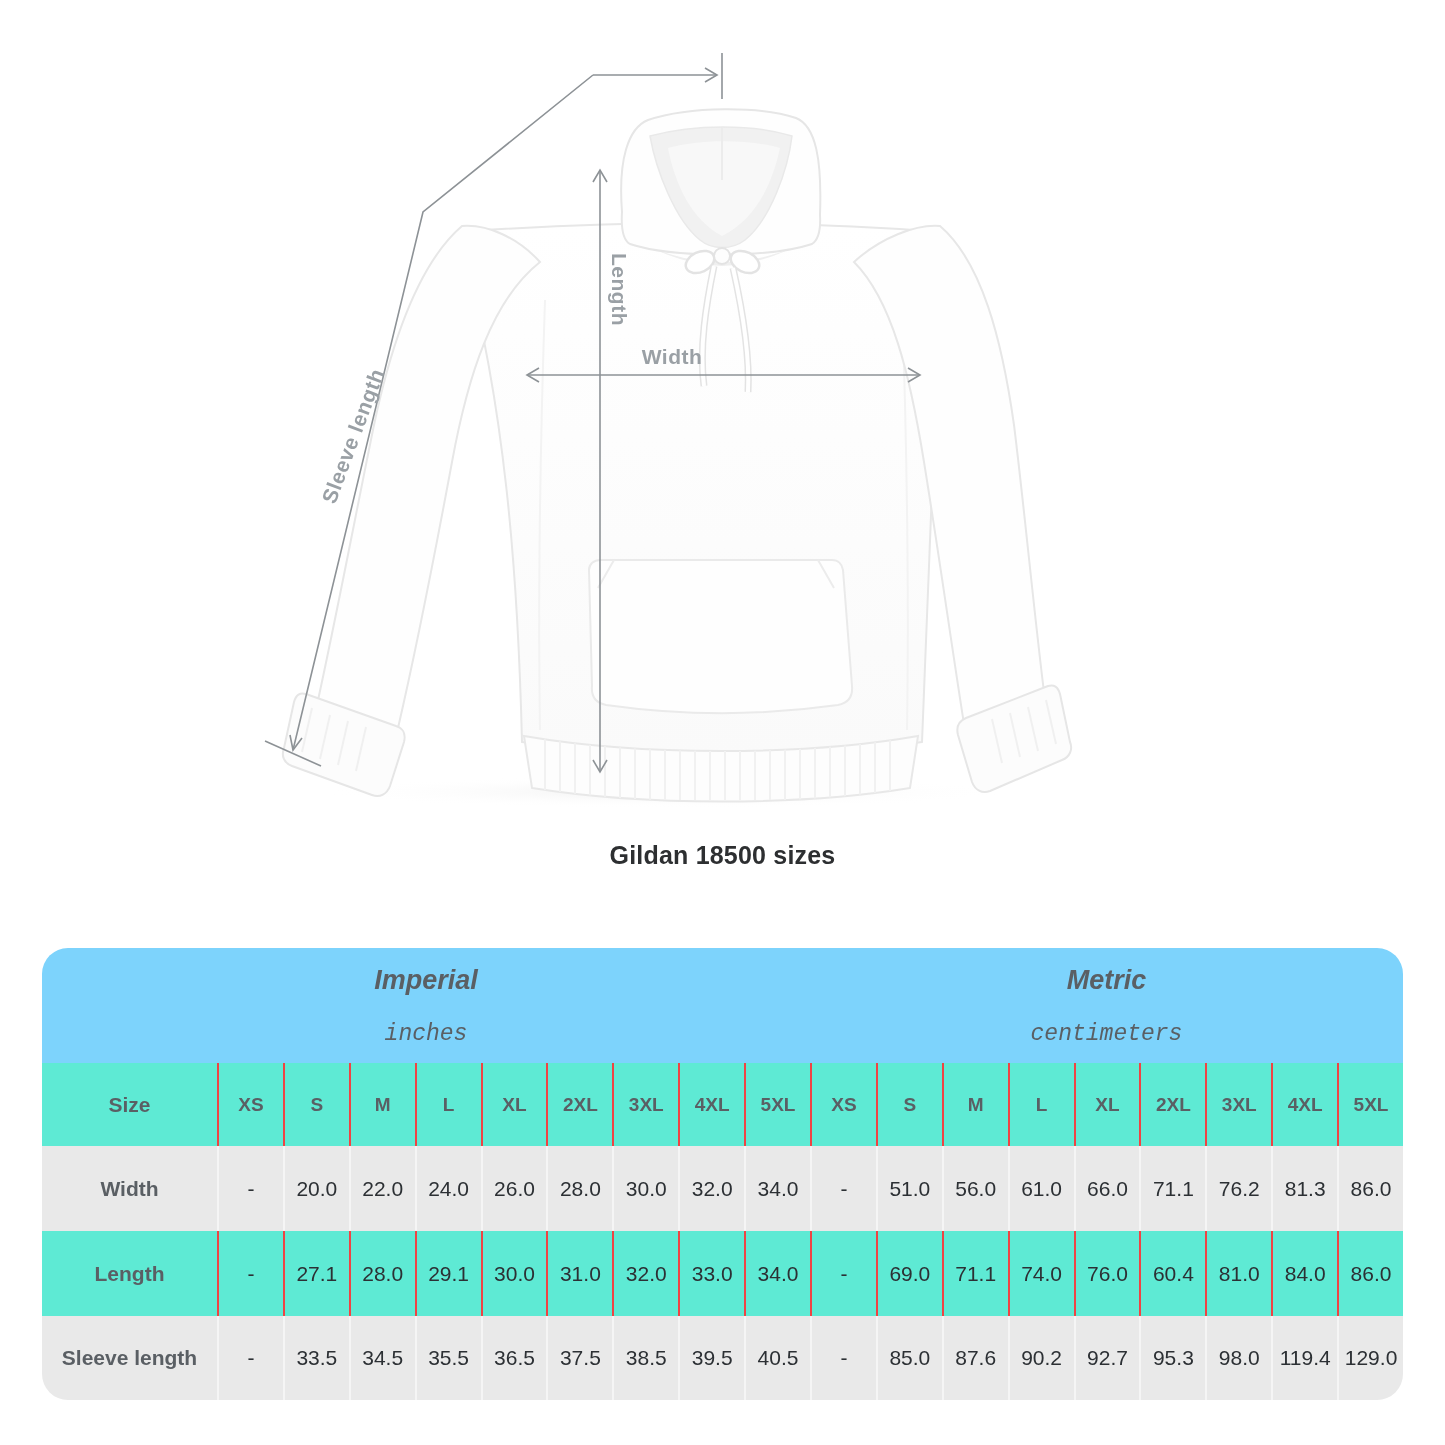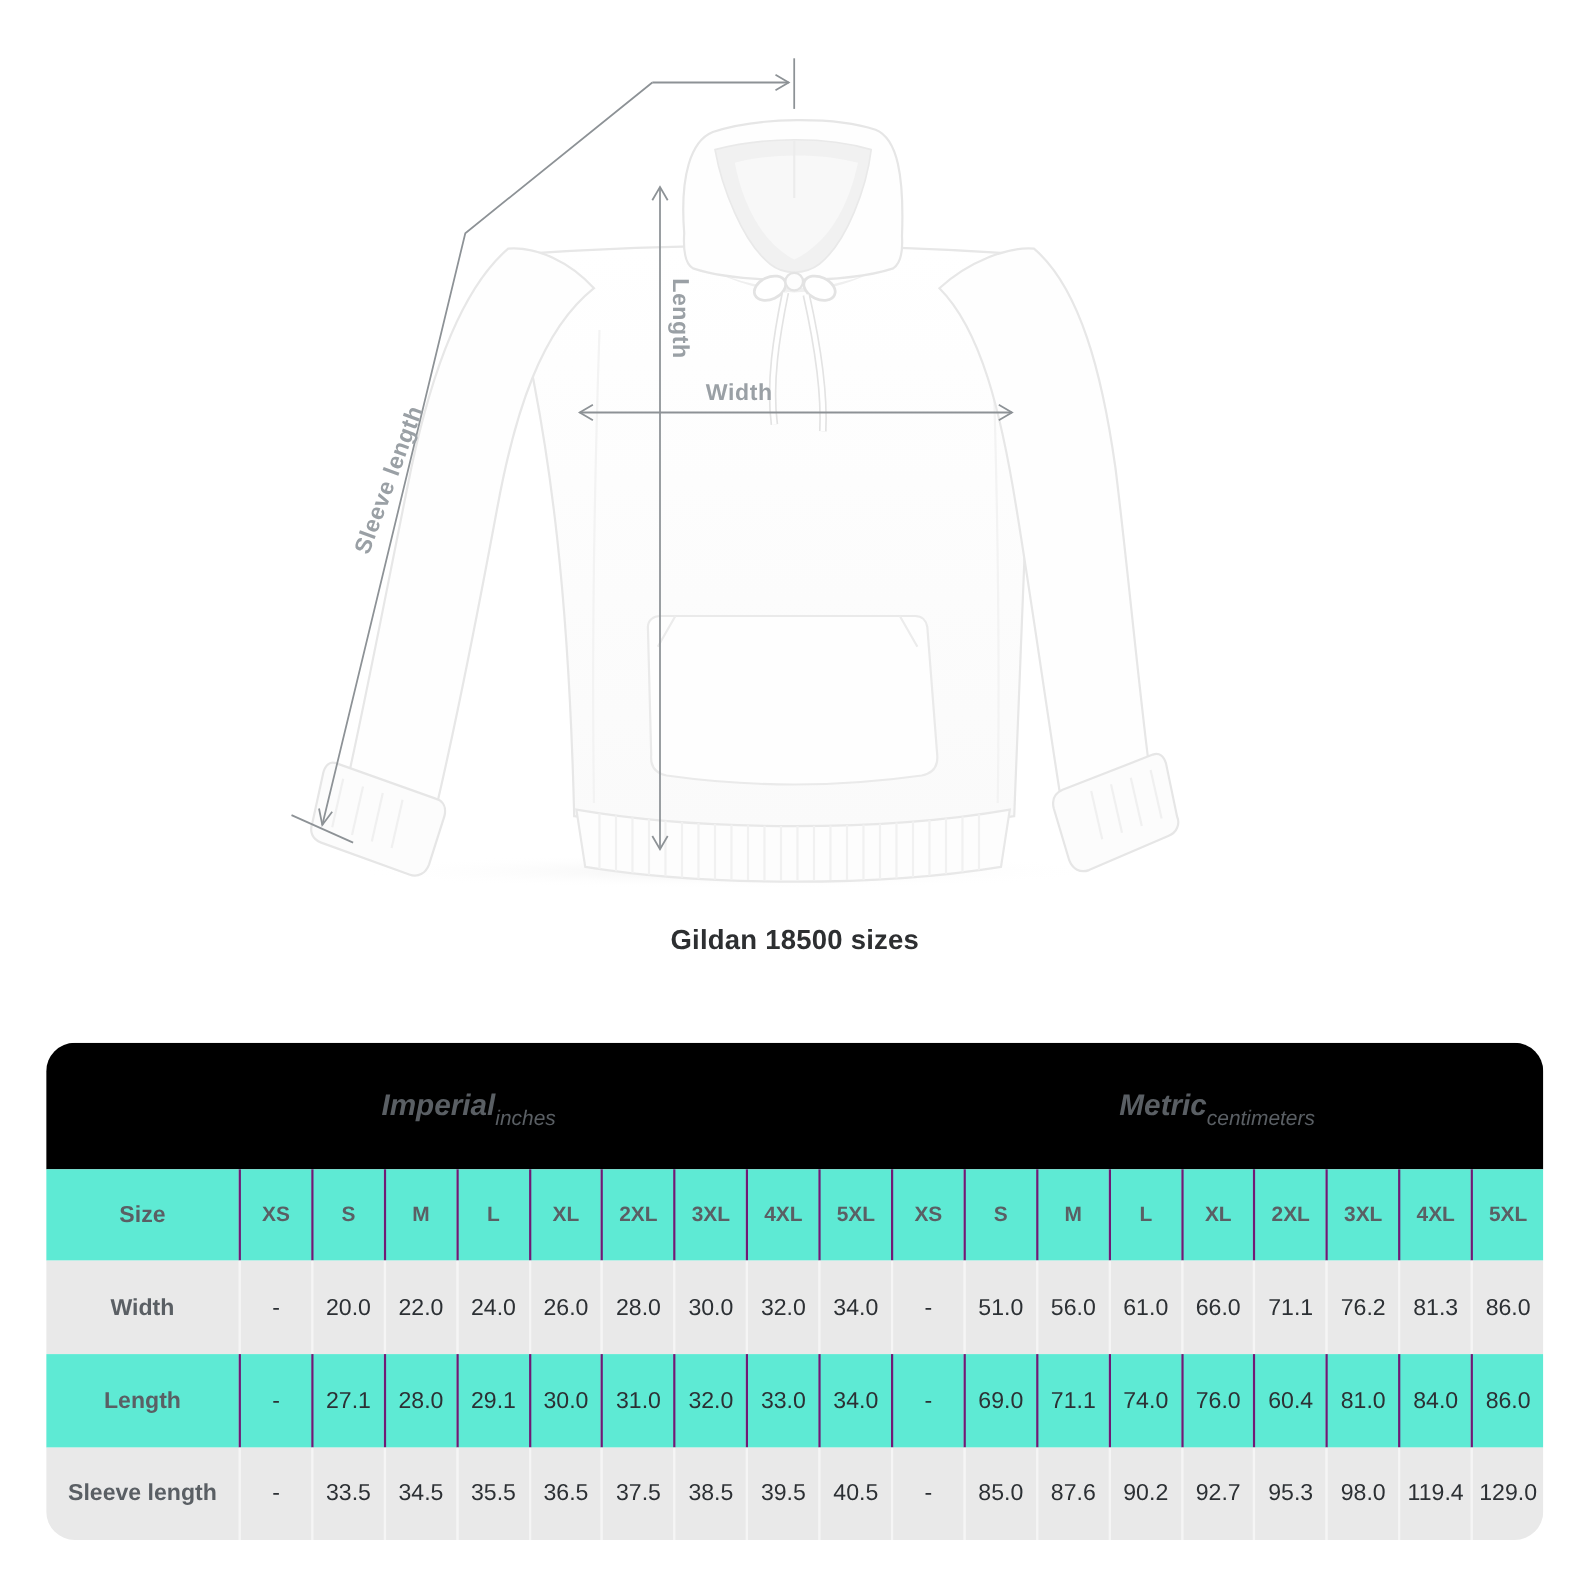--- a/index.html
+++ b/index.html
@@ -10,30 +10,30 @@
 
   .title{position:absolute;left:0;top:841px;width:1445px;text-align:center;
          font-size:25px;font-weight:bold;color:#2d2f31;letter-spacing:.2px;}
   .note{position:absolute;left:0;top:893px;width:1445px;text-align:center;
         font-style:italic;font-size:19.5px;color:#4d4f52;}
 
   .sizetable{position:absolute;left:42px;top:948px;width:1361px;height:452px;
              border-radius:26px;overflow:hidden;background:#ffffff;
              display:grid;grid-template-columns:175px repeat(18,1fr);
              grid-template-rows:115px 83px 85px 85px 84px;}
-  .unitcell{background:#000000;display:flex;flex-direction:row;align-items:center;justify-content:center;grid-row:1;}
+  .unitcell{background:#7dd3fc;display:flex;flex-direction:column;align-items:center;justify-content:center;grid-row:1;}
   .unit-imperial{grid-column:1 / span 10;}
   .unit-metric{grid-column:11 / span 9;align-items:center;}
   .unit-name{font-size:27px;font-weight:bold;font-style:italic;color:#5a5f64;}
-  .unit-sub{font-size:19px;font-style:italic;color:#5a5f64;margin-top:25px;}
+  .unit-sub{font-size:23px;font-style:italic;color:#5a5f64;margin-top:25px;font-family:Liberation Mono, monospace;}
 
   .c{display:flex;align-items:center;justify-content:center;}
   .w{background:#5eead4;}
   .g{background:#e9e9e9;}
-  .w.sep{border-left:2px solid #701a75;}
+  .w.sep{border-left:2px solid #ef4444;}
   .g.sep{border-left:2px solid #f5f5f5;}
   .rowlab{font-size:21px;font-weight:bold;color:#5a5f64;}
   .sizehead{font-size:19px;font-weight:bold;color:#5a5f64;}
   .num{font-size:21px;color:#2c3034;}
 
   .diag-label{font-weight:bold;fill:#9aa0a5;font-size:21px;font-family:"Liberation Sans",sans-serif;letter-spacing:.5px;}
 </style>
 </head>
 <body>
 

